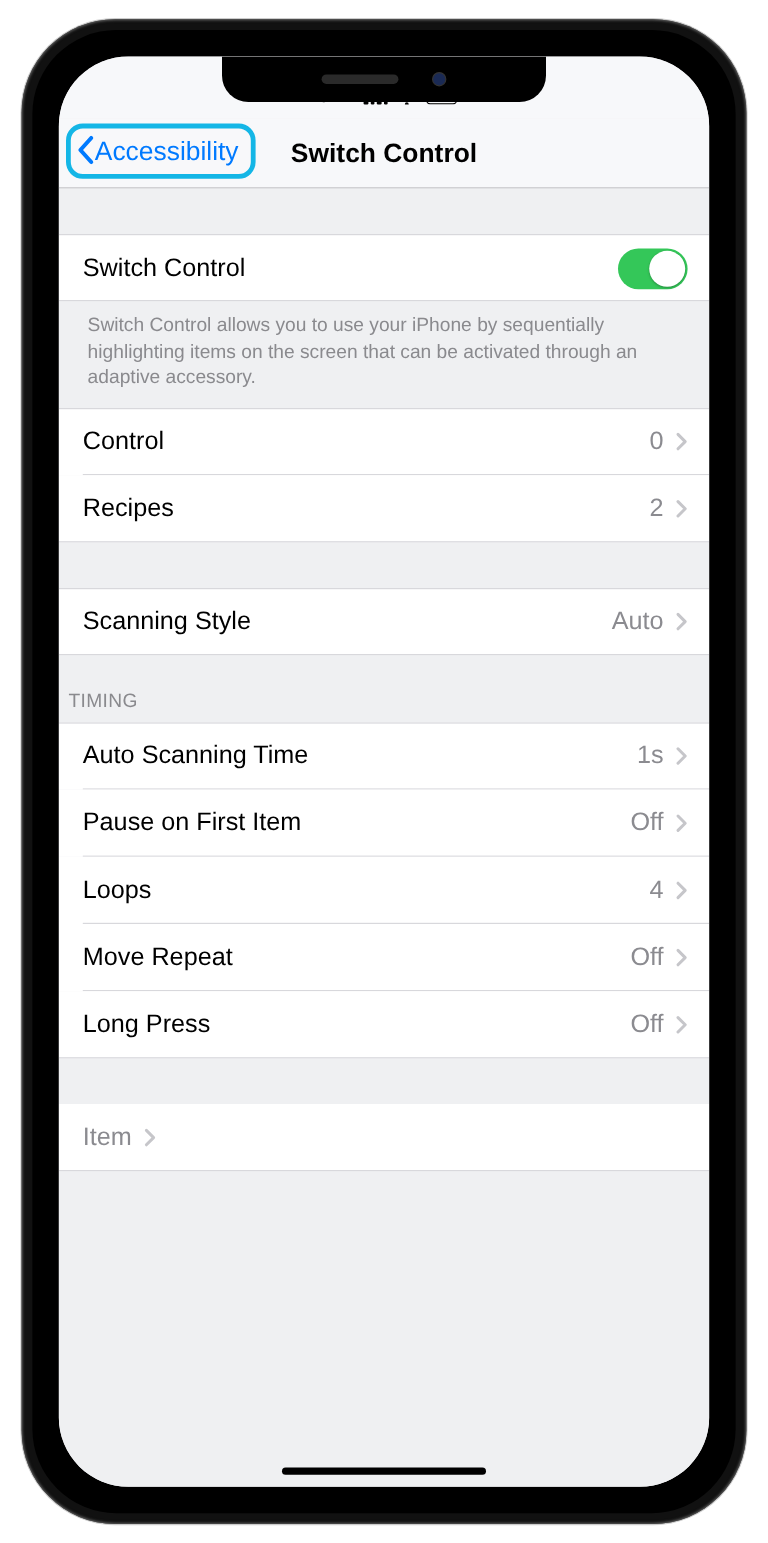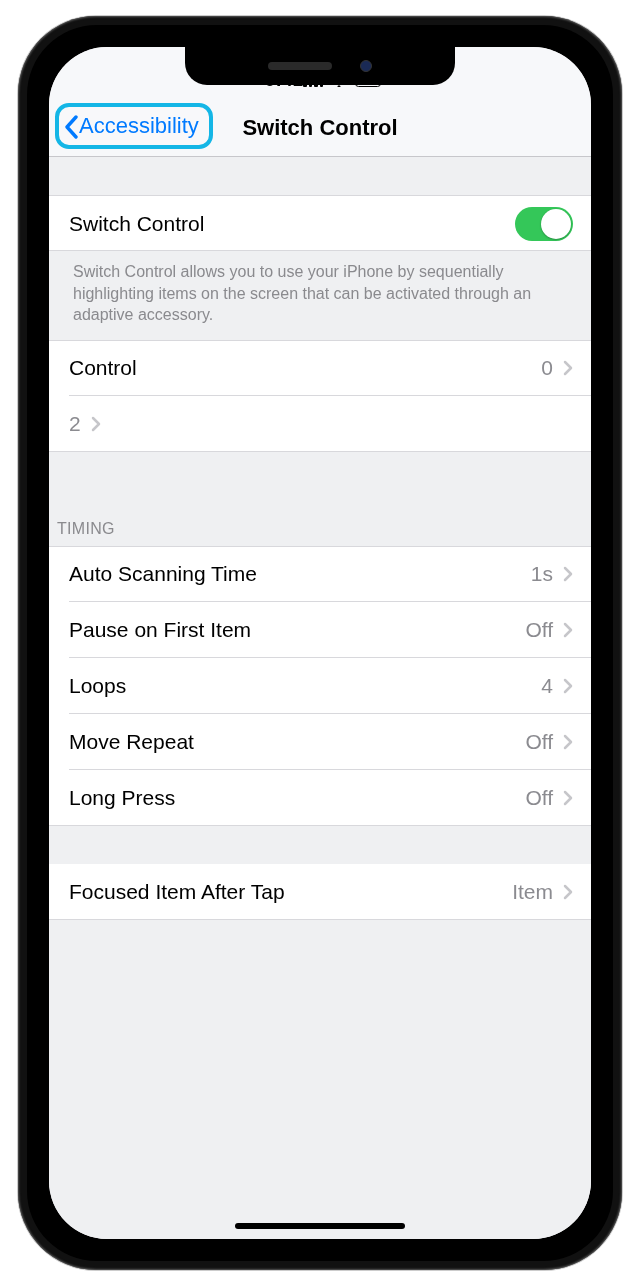--- a/index.html
+++ b/index.html
@@ -95,21 +95,21 @@
     font-size: 22px;
     font-weight: 600;
     color: #000;
     pointer-events: none;
   }
   .back-btn {
     position: absolute;
     left: 6px;
     top: 4px;
     display: flex;
-    align-items: flex-end;
+    align-items: flex-start;
     color: #007aff;
     font-size: 22px;
     padding: 6px 10px 6px 4px;
     z-index: 20;
     background: #f8f8fa;
     border: 4px solid #14b6e6;
     border-radius: 14px;
   }
   .back-chevron { display:inline-flex; }
 
@@ -239,30 +239,40 @@
         <div class="cell first">
           <span class="label">Control</span>
           <span class="value">0</span>
           <span class="chevron">
               <svg width="10" height="16" viewBox="0 0 10 16">
                 <path d="M2 2 L8 8 L2 14" stroke="#c6c6ca" stroke-width="2.5" fill="none" stroke-linecap="round" stroke-linejoin="round"></path>
               </svg>
             </span>
         </div>
         <div class="cell last">
+          <span class="label">Recipes</span>
           <span class="value">2</span>
           <span class="chevron">
               <svg width="10" height="16" viewBox="0 0 10 16">
                 <path d="M2 2 L8 8 L2 14" stroke="#c6c6ca" stroke-width="2.5" fill="none" stroke-linecap="round" stroke-linejoin="round"></path>
               </svg>
             </span>
         </div>
 
         <div class="group-spacer"></div>
 
+        <div class="cell first last">
+          <span class="label">Scanning Style</span>
+          <span class="value">Auto</span>
+          <span class="chevron">
+              <svg width="10" height="16" viewBox="0 0 10 16">
+                <path d="M2 2 L8 8 L2 14" stroke="#c6c6ca" stroke-width="2.5" fill="none" stroke-linecap="round" stroke-linejoin="round"></path>
+              </svg>
+            </span>
+        </div>
 
         <div class="section-header">TIMING</div>
 
         <div class="cell first">
           <span class="label">Auto Scanning Time</span>
           <span class="value">1s</span>
           <span class="chevron">
               <svg width="10" height="16" viewBox="0 0 10 16">
                 <path d="M2 2 L8 8 L2 14" stroke="#c6c6ca" stroke-width="2.5" fill="none" stroke-linecap="round" stroke-linejoin="round"></path>
               </svg>
@@ -301,21 +311,20 @@
           <span class="chevron">
               <svg width="10" height="16" viewBox="0 0 10 16">
                 <path d="M2 2 L8 8 L2 14" stroke="#c6c6ca" stroke-width="2.5" fill="none" stroke-linecap="round" stroke-linejoin="round"></path>
               </svg>
             </span>
         </div>
 
         <div class="group-spacer"></div>
 
         <div class="cell last">
-          <span class="label">Focused Item After Tap</span>
           <span class="value">Item</span>
           <span class="chevron">
               <svg width="10" height="16" viewBox="0 0 10 16">
                 <path d="M2 2 L8 8 L2 14" stroke="#c6c6ca" stroke-width="2.5" fill="none" stroke-linecap="round" stroke-linejoin="round"></path>
               </svg>
             </span>
         </div>
 
       </div>
 

